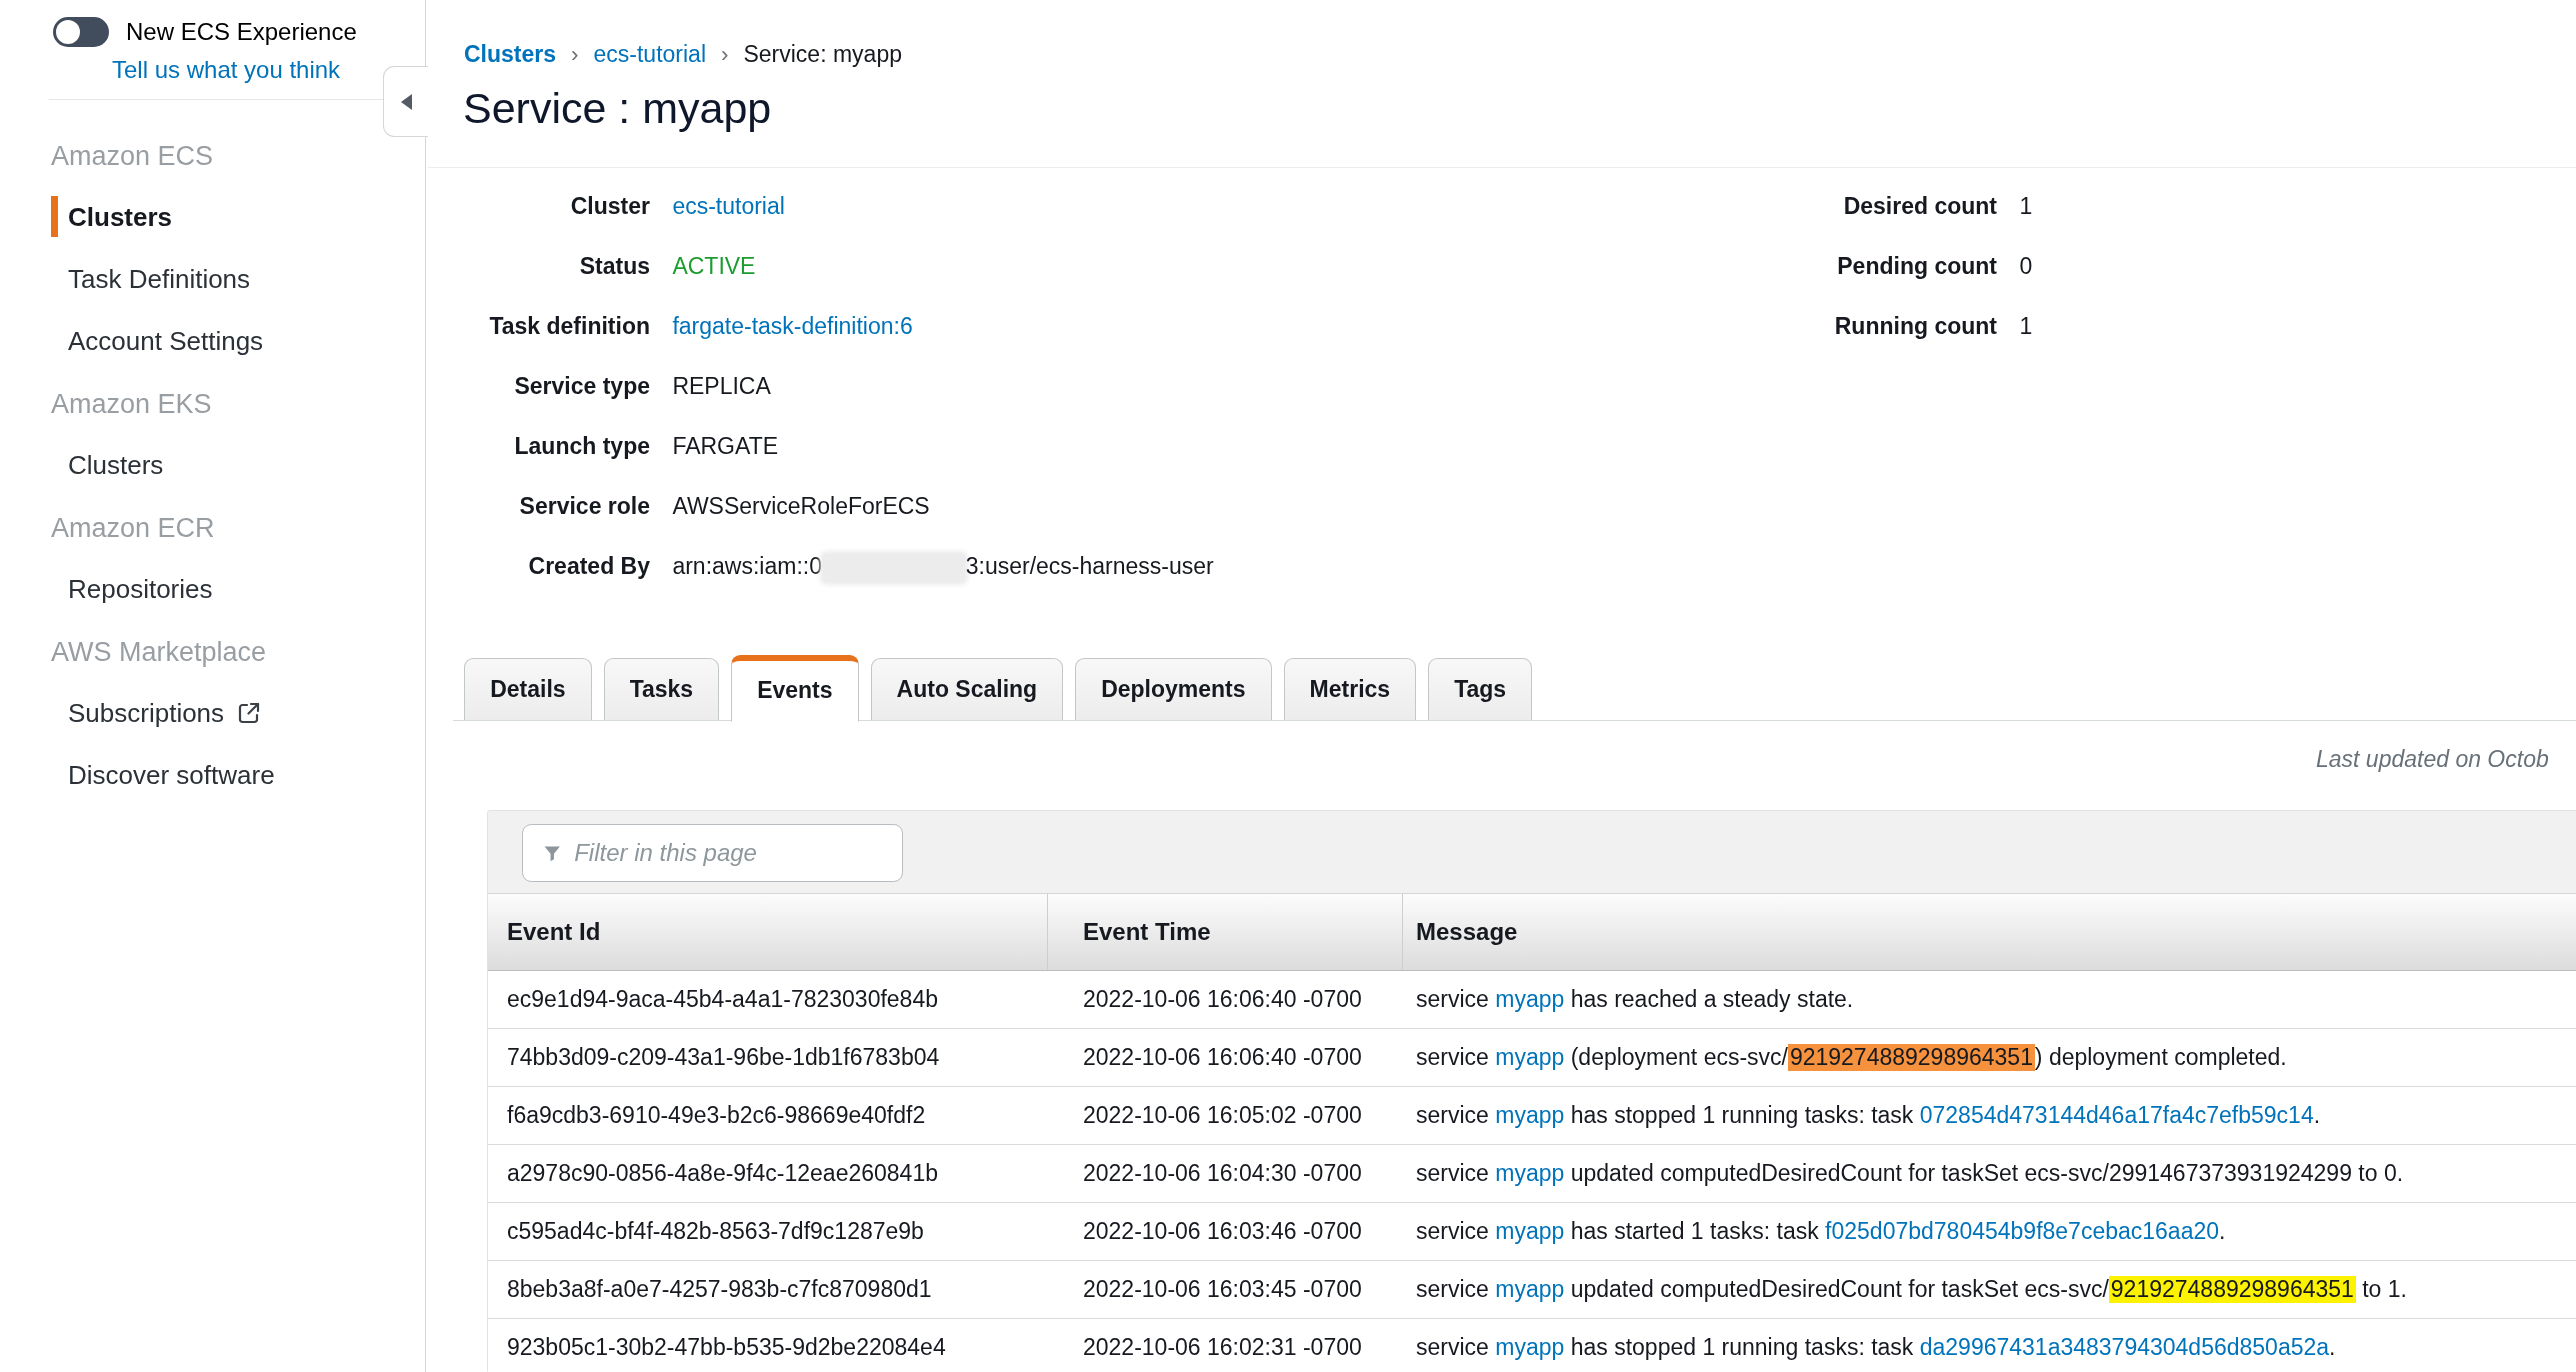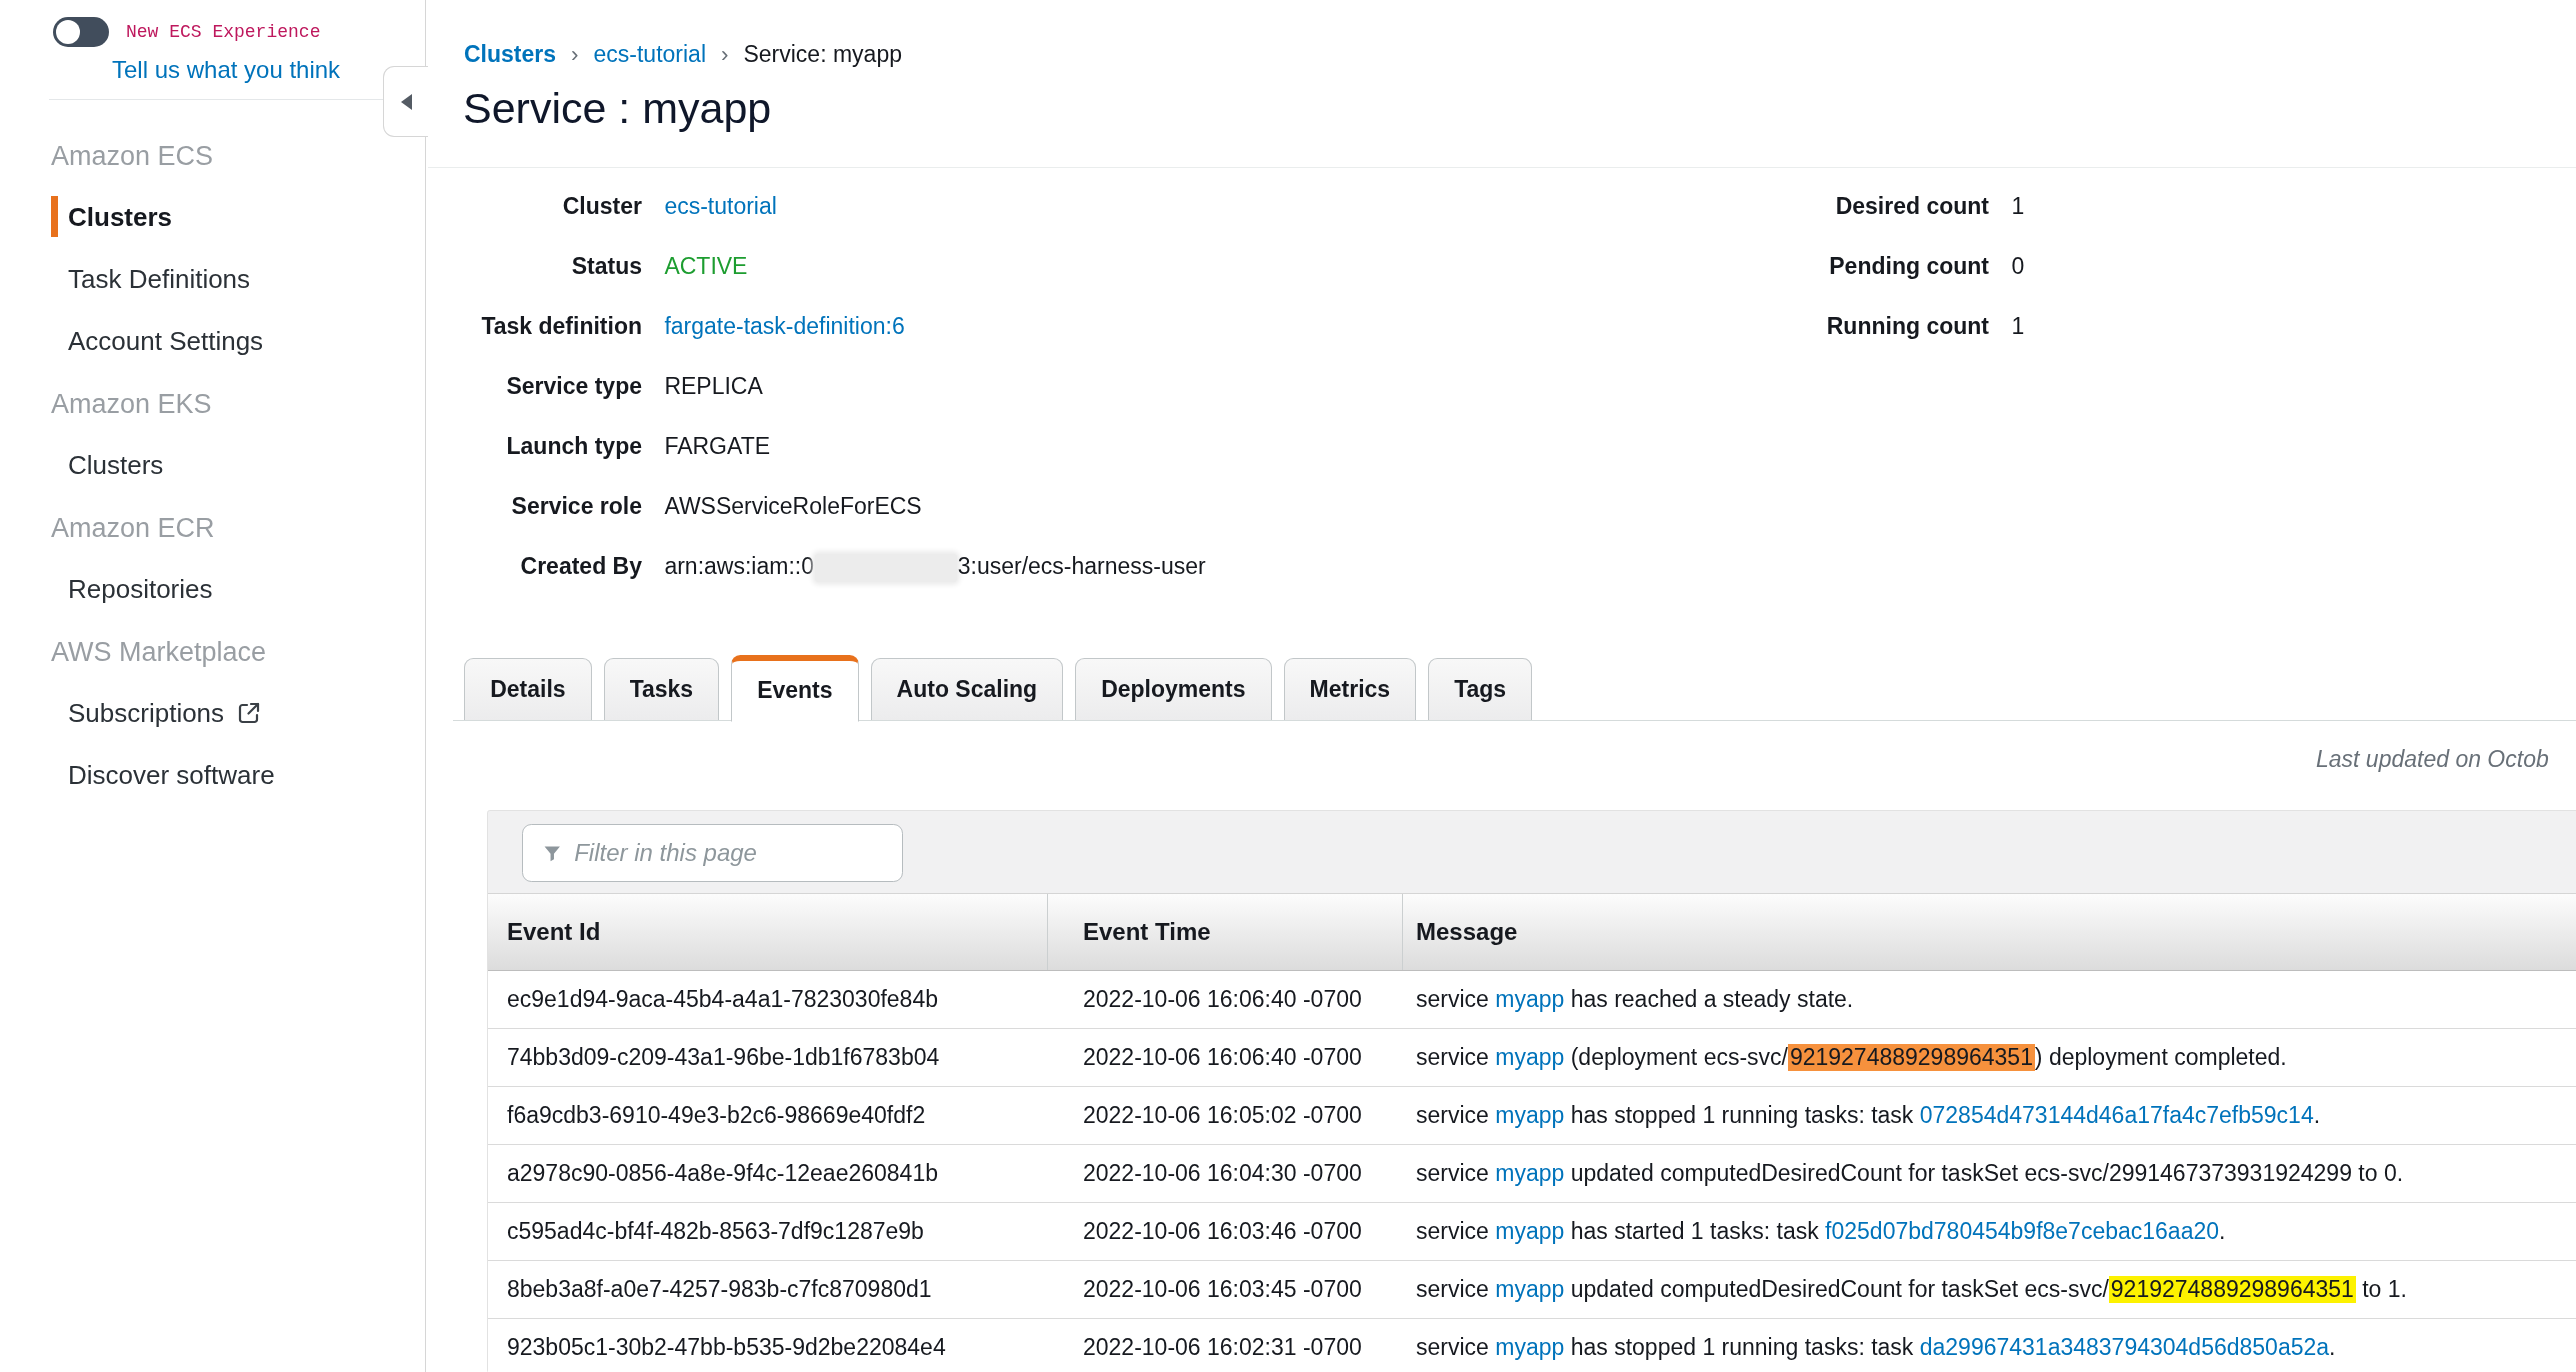--- a/index.html
+++ b/index.html
@@ -4,21 +4,21 @@
 <style>
   html,body{margin:0;padding:0;width:2576px;height:1373px;overflow:hidden;background:#fff;
     font-family:"Liberation Sans","DejaVu Sans",sans-serif;color:#16191f;}
   *{box-sizing:border-box;}
 
   
   .sidebar{position:absolute;left:0;top:0;width:426px;height:1373px;background:#fff;border-right:1.9px solid #d6d6d6;}
   .toggle-row{position:absolute;left:53px;top:17px;display:flex;align-items:center;gap:17px;}
   .toggle{width:56px;height:30px;border-radius:16px;background:var(--toggle-bg);position:relative;flex:0 0 auto;cursor:pointer;}
   .toggle .knob{position:absolute;left:2.8px;top:2.8px;width:24px;height:24px;border-radius:50%;background:#fff;}
-  .toggle-label{font-size:18px;color:#be185d;font-family:Liberation Mono, monospace;}
+  .toggle-label{font-size:24px;color:#000000;}
   .feedback{position:absolute;left:112px;top:56px;font-size:24px;color:var(--link-blue);cursor:pointer;}
   .side-divider{position:absolute;left:49px;top:99px;width:343px;border-top:1.9px solid #e4e7e9;}
   .nav{position:absolute;left:0;top:110px;right:1.9px;}
   .nav-header{padding-left:51px;margin-top:30px;font-size:27px;color:#999ea3;line-height:32px;}
   .nav-item{position:relative;padding-left:68px;margin-top:28px;font-size:26px;color:#2b3137;line-height:34px;cursor:pointer;display:flex;align-items:center;gap:11.2px;}
   .nav-item.active{font-weight:bold;color:#16191f;}
   .nav-item.active::before{content:"";position:absolute;left:51px;top:-3.7px;width:6.5px;height:41px;background:var(--accent-orange);}
   .ext-svg{margin-left:1.9px;}
   .collapse-tab{position:absolute;left:383px;top:66px;width:45px;height:71px;background:#fff;border:1.9px solid #d6d6d6;border-right:none;border-radius:11.2px 0 0 11.2px;display:flex;align-items:center;justify-content:center;cursor:pointer;z-index:3;}
   .collapse-arrow{width:0;height:0;border-top:8.4px solid transparent;border-bottom:8.4px solid transparent;border-right:11.2px solid #545b64;}
@@ -28,21 +28,21 @@
   .bc-sep{color:#687078;font-size:22.4px;}
   .bc-link{color:var(--link-blue);cursor:pointer;}
   .bc-bold{font-weight:bold;}
   .bc-current{color:#16191f;}
   .page-title{position:absolute;left:463px;top:84px;font-size:43px;color:#0f172a;}
   .title-divider{position:absolute;left:428px;top:167px;right:0;border-top:1.9px solid #eaeded;}
 
   
   .details-left{position:absolute;left:427px;top:192px;}
   .details-right{position:absolute;left:1772px;top:192px;}
-  .d-row{display:flex;margin-bottom:32px;line-height:28px;font-size:23px;}
+  .d-row{display:flex;margin-bottom:32px;line-height:28px;font-size:23px;padding-left:8px;}
   .d-label{width:215px;text-align:right;font-weight:bold;flex:0 0 auto;}
   .details-right .d-label{width:217px;}
   .d-value{margin-left:22.4px;white-space:nowrap;}
   .v-link{color:var(--link-blue);cursor:pointer;}
   .v-status{color:var(--status-green);}
   .redacted{display:inline-block;width:142px;height:28px;background:#ececec;border-radius:3.7px;box-shadow:0 0 5.6px 2.8px #ececec;vertical-align:-7.5px;margin:0 0.9px;}
 
   
   .tabs{position:absolute;left:453px;top:654px;right:0;height:67px;display:flex;align-items:flex-end;gap:12px;padding-left:11.2px;border-bottom:1.9px solid #d5dbdb;text-align:center;}
   .tab{height:62px;padding:0 25px;display:flex;align-items:center;font-size:23px;font-weight:bold;color:#16191f;

